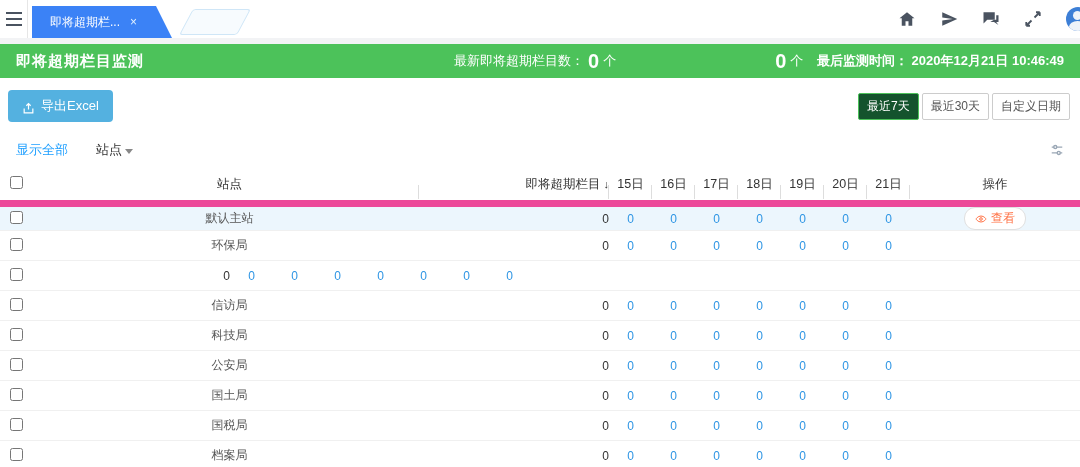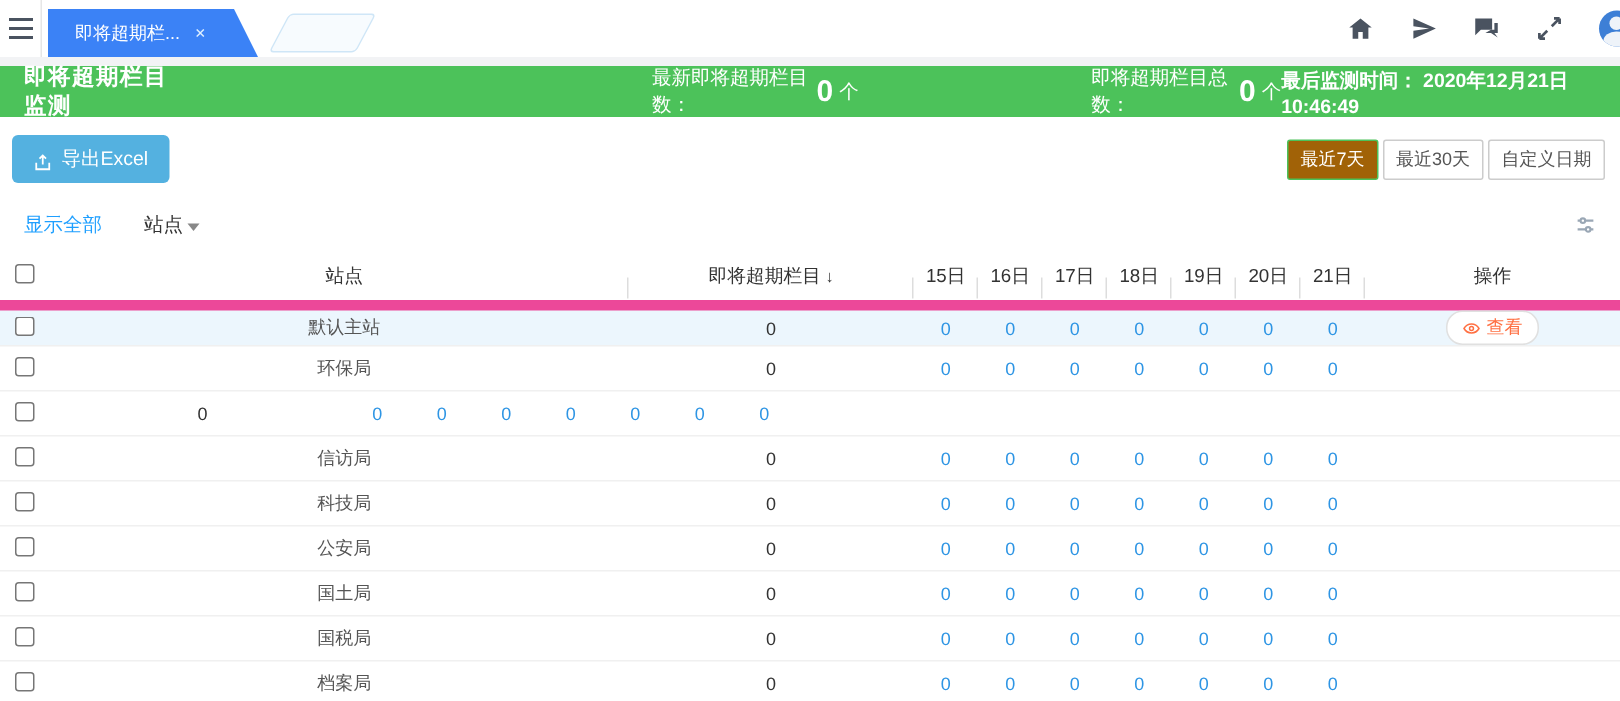--- a/index.html
+++ b/index.html
@@ -40,38 +40,38 @@
 
   
   .toolbar { padding:12px 8px 10px 8px; display:flex; align-items:center; }
   .btn-blue { background:#54b1e0; color:#fff; border:none; border-radius:4px; font-size:13px;
     padding:7px 14px; display:inline-flex; align-items:flex-end; gap:6px; cursor:pointer;
     font-family:inherit; }
   .btn-date { margin-left:14px; font-weight:bold; }
   .range-group { margin-left:auto; display:flex; gap:3px; margin-right:2px; }
   .btn-range { font-size:12px; padding:4px 8px; border:1px solid #ccc; background:#fff; color:#555;
     border-radius:2px; cursor:pointer; font-family:inherit; }
-  .btn-range.active { background:#a16207; border-color:#4cc25a; color:#fff;text-align:right; }
+  .btn-range.active { background:#14532d; border-color:#4cc25a; color:#fff;text-align:right; }
 
   
   .filterrow { padding:9px 16px; display:flex; align-items:center; }
   .link-showall { color:#1e9fff; font-size:13px; cursor:pointer; }
   .dd-site { margin-left:28px; color:#333; font-size:13px; cursor:pointer; display:flex; align-items:center; gap:3px; }
   .caret { width:0; height:0; border-left:4px solid transparent; border-right:4px solid transparent;
     border-top:5px solid #888; margin-top:2px; }
   .cog { margin-left:auto; width:14px; height:14px; color:#9aa7b5; cursor:pointer; }
   .cog svg { width:100%; height:100%; }
 
   
   .thead { display:flex; align-items:center; height:32px; font-size:12.5px; color:#333; }
   .th { position:relative; }
   .th.div::after { content:''; position:absolute; right:0; top:9px; width:1px; height:14px; background:#ddd; }
   .c-check { width:40px; padding-left:10px; }
   .c-site { flex:1; text-align:center; }
-  .c-exp { width:190px; text-align:center; }
+  .c-exp { width:190px; text-align:right; }
   .c-day { width:43px; text-align:center; }
   .c-act { width:170px; text-align:center; }
   .sort-arrow { font-weight:bold; margin-left:3px; font-size:11px; }
   .tr { display:flex; align-items:center; height:30px; border-top:1px solid #f0f0f0; }
   .tr.hl { background:#ecf6fd; border-top:7px solid #ec4899; }
   .tr .c-site { color:#555; }
   .tr .c-exp { color:#333; }
   .tr .c-day { color:#2e95e4; }
   input[type=checkbox] { width:13px; height:13px; cursor:pointer; }
   .btn-view { display:inline-flex; align-items:center; gap:4px; border:1px solid #e0e0e0;
@@ -126,21 +126,20 @@
 <div class="gap"></div>
 
 <div class="gheader">
   <span class="gtitle">即将超期栏目监测</span>
   <span class="gstat gs1">
     <span>最新即将超期栏目数：</span>
     <span class="val">0</span>
     <span>个</span>
   </span>
   <span class="gstat gs2">
-    <span>即将超期栏目总数：</span>
     <span class="val">0</span>
     <span>个</span>
   </span>
   <span class="gtime">
     <span>最后监测时间：</span>
     <span>2020年12月21日 10:46:49</span>
   </span>
 </div>
 
 <div class="toolbar">

